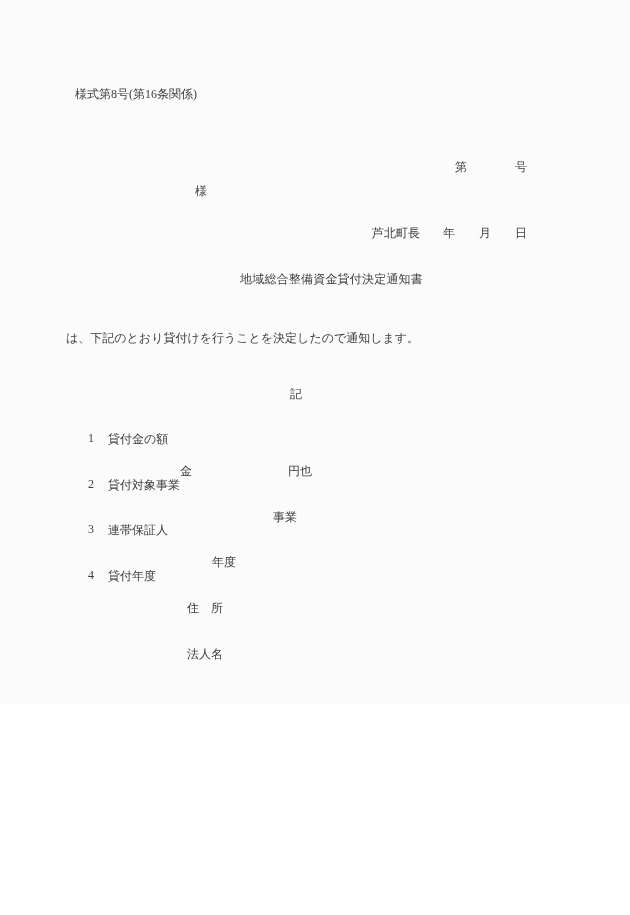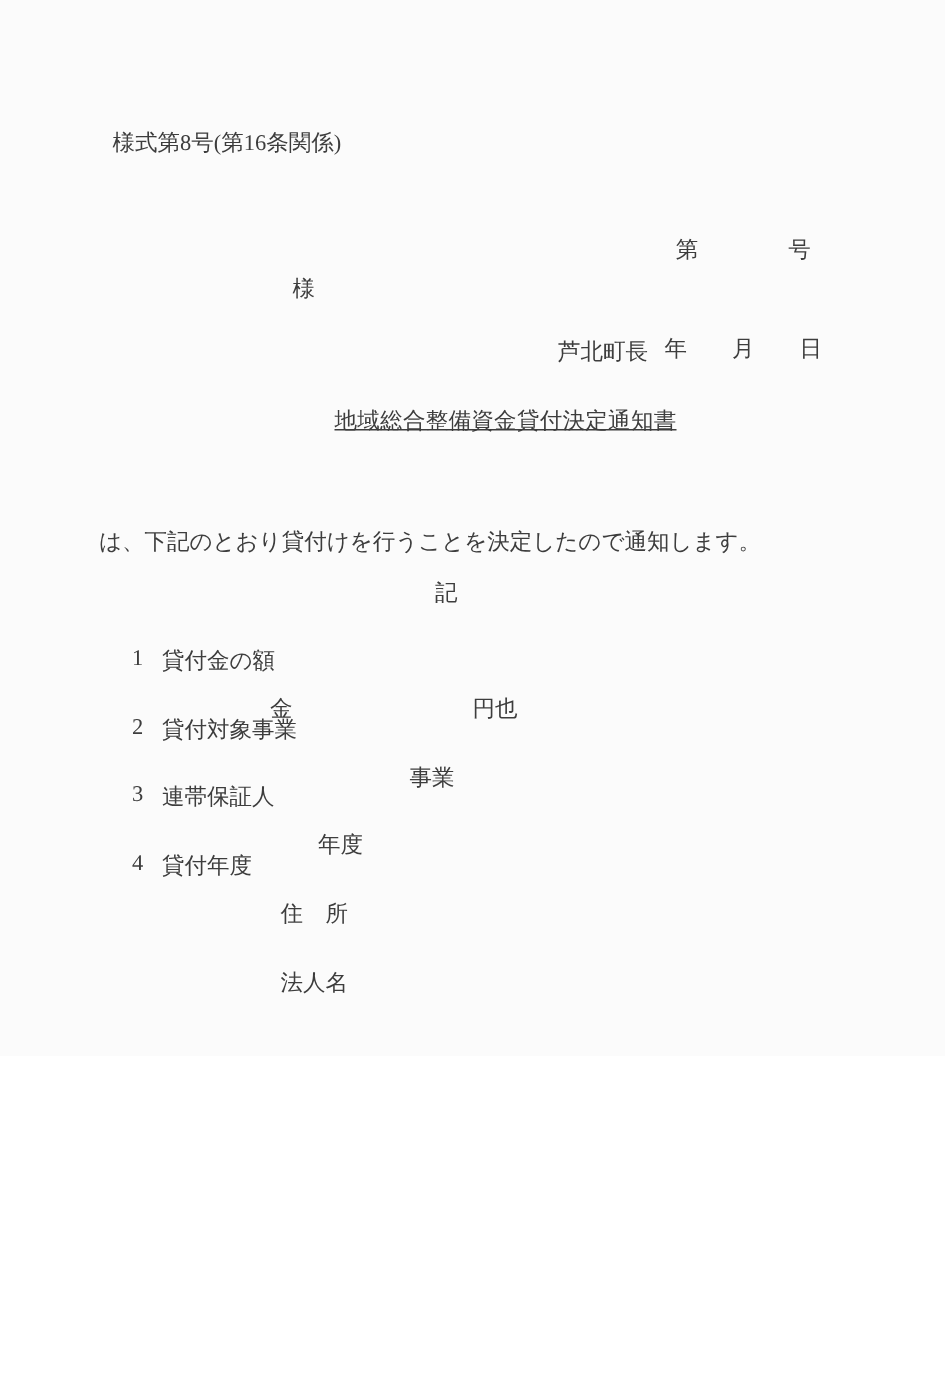--- a/index.html
+++ b/index.html
@@ -6,32 +6,32 @@
     margin: 0;
     padding: 0;
     background: #ffffff;
   }
   .page {
     position: relative;
     width: 630px;
     height: 704px;
     background: #fbfbfb;
     font-family: "Liberation Serif", "DejaVu Serif", serif;
-    font-size: 15px;
+    font-size: 12px;
     color: #3d3d3d;
     overflow: hidden;
   }
   .abs { position: absolute; white-space: pre; }
   .form-number { left: 75px; top: 86px; }
-  .doc-number-block { left: 443px; top: 112px; line-height: 22px; text-align: center; }
+  .doc-number-block { left: 443px; top: 112px; line-height: 22px; text-align: right; }
   .addressee { left: 195px; top: 183px; }
   .sender { left: 372px; top: 225px; }
-  .doc-title { left: 223px; top: 271px; letter-spacing: 0.2px; text-decoration: underline; }
+  .doc-title { left: 240px; top: 271px; letter-spacing: 0.2px; }
   .body-line1 { left: 148px; top: 321px; }
-  .body-line2 { left: 66px; top: 352px; }
+  .body-line2 { left: 66px; top: 330px; }
   .record-marker { left: 290px; top: 386px; }
   .item-row { position: absolute; left: 0; top: 0; width: 630px; height: 18px; }
   .item-num { position: absolute; left: 88px; white-space: pre; }
   .item-label { position: absolute; left: 108px; white-space: pre; }
   .item-value { position: absolute; white-space: pre; margin-top: 32px; }
   .row-1 { top: 431px; }
   .row-2 { top: 477px; }
   .row-3 { top: 522px; }
   .row-4 { top: 568px; }
   .row-sub { top: 614px; font-family: Liberation Mono, monospace; }

